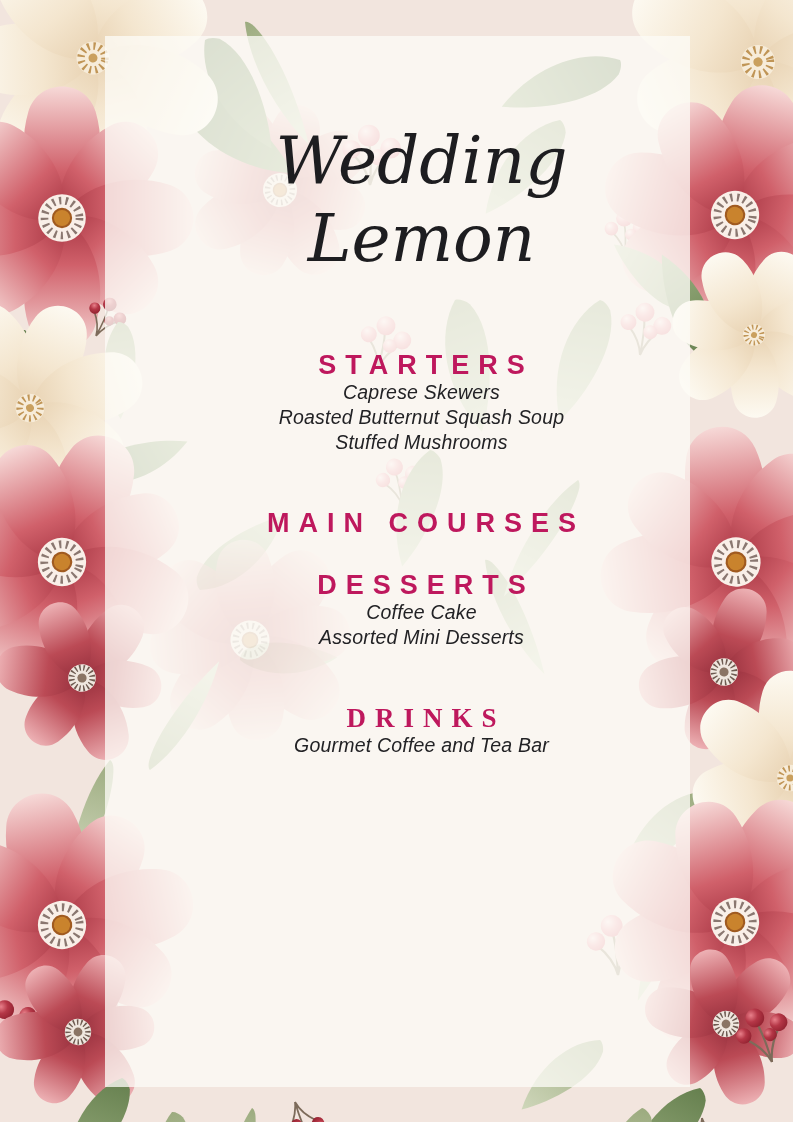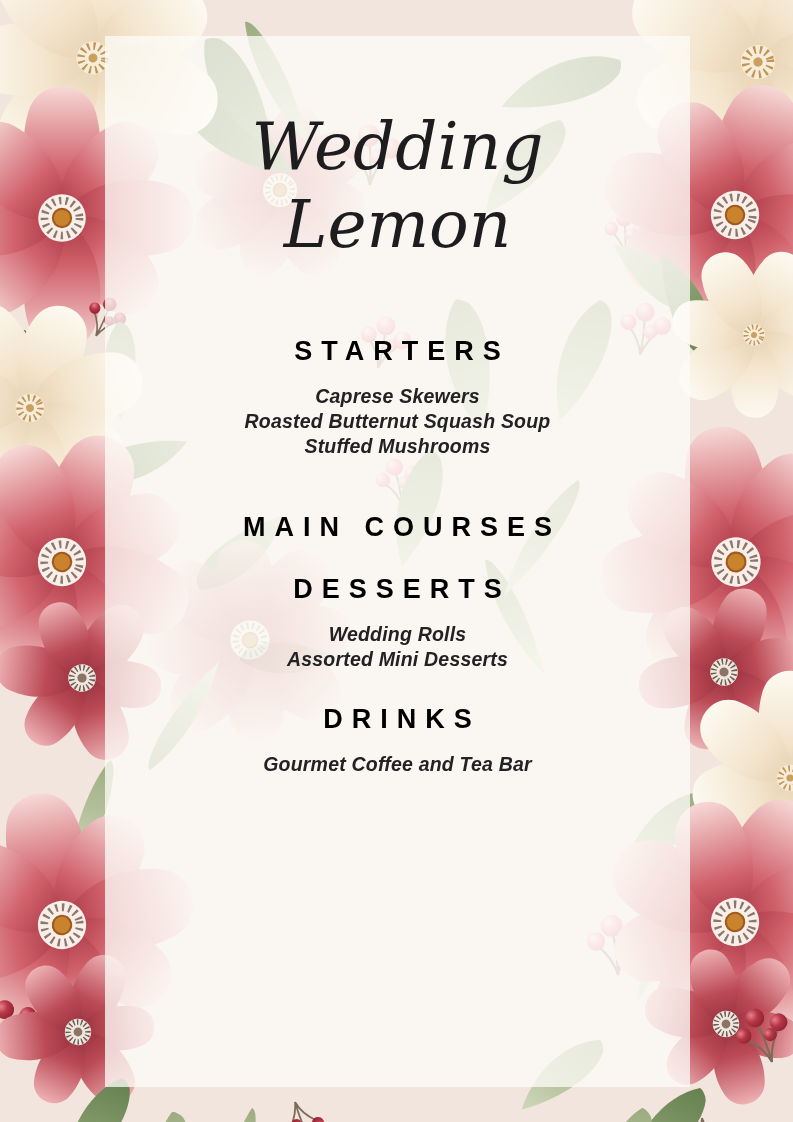--- a/index.html
+++ b/index.html
@@ -1,29 +1,29 @@
 <!DOCTYPE html>
 <html><head>
 <meta charset="utf-8">
 <style>
   html,body{margin:0;padding:0;background:#f2e5de;}
   .page{position:relative;width:793px;height:1122px;overflow:hidden;background:#f2e5de;
         font-family:"Liberation Sans",sans-serif;}
   .floral{position:absolute;left:0;top:0;width:793px;height:1122px;display:block;}
   .panel{position:absolute;left:105px;top:36px;width:585px;height:1051px;
          background:rgba(252,251,246,0.78);}
-  .content{position:absolute;left:105px;top:22px;width:585px;height:1051px;
-           text-align:center;color:#1c1c1e;}
+  .content{position:absolute;left:105px;top:36px;width:585px;height:1051px;
+           text-align:center;color:#1c1c1e;padding-left:24px;}
   .title{margin:86px 0 0 0;font-family:"DejaVu Serif",serif;font-style:italic;
          font-weight:500;font-size:66px;line-height:78px;color:#1d1d20;letter-spacing:0px;}
   .title .tline{display:block;}
   .sec-heading{margin:0;font-size:27px;line-height:30px;font-weight:700;
-               letter-spacing:9px;text-indent:9px;color:#000000;}
-  .m-sec1{margin-top:72px;} .m-sec2{margin-top:52px;} .m-sec3{margin-top:32px;} .m-sec4{margin-top:32px;}
-  ul.items{list-style:none;margin:18px;padding:0;font-weight:bold;}
+               letter-spacing:9px;text-indent:9px;color:#be185d;}
+  .m-sec1{margin-top:72px;} .m-sec2{margin-top:52px;} .m-sec3{margin-top:32px;} .m-sec4{margin-top:53px;font-family:Liberation Serif, serif;}
+  ul.items{list-style:none;margin:0;padding:0;}
   ul.items li{font-style:italic;font-size:19.5px;line-height:25.2px;
               color:#222225;letter-spacing:0.2px;}
   .m-it1{margin-top:20px;} .m-it2{margin-top:14px;} .m-it3{margin-top:15px;} .m-it4{margin-top:15px;text-align:center;}
 </style>
 </head>
 <body>
 
 <div class="page">
 
   <svg class="floral" viewBox="0 0 793 1122" xmlns="http://www.w3.org/2000/svg" aria-hidden="true">
@@ -204,21 +204,21 @@
       </ul>
     </section>
 
     <section>
       <h2 class="sec-heading m-sec2">MAIN COURSES</h2>
     </section>
 
     <section>
       <h2 class="sec-heading m-sec3">DESSERTS</h2>
       <ul class="items m-it3">
-        <li>Wedding Rolls</li>
+        <li>Coffee Cake</li>
         <li>Assorted Mini Desserts</li>
       </ul>
     </section>
 
     <section>
       <h2 class="sec-heading m-sec4">DRINKS</h2>
       <ul class="items m-it4">
         <li>Gourmet Coffee and Tea Bar</li>
       </ul>
     </section>

